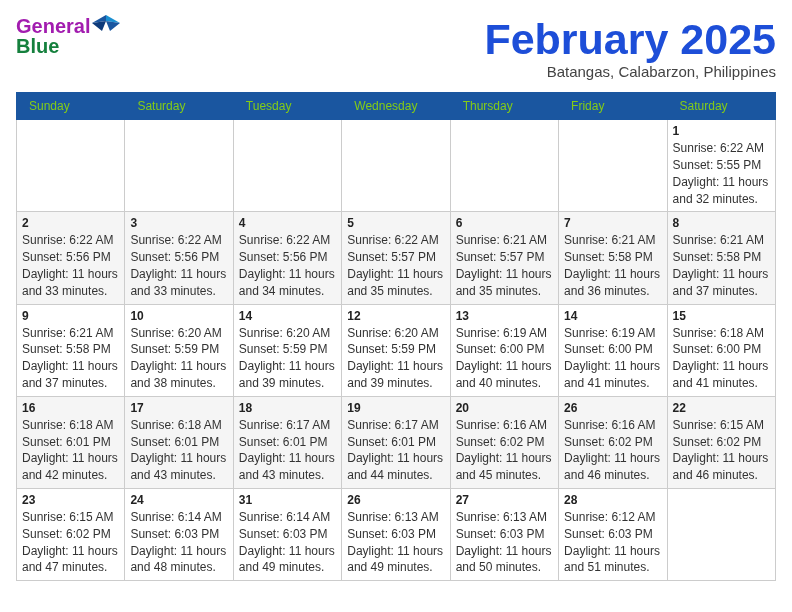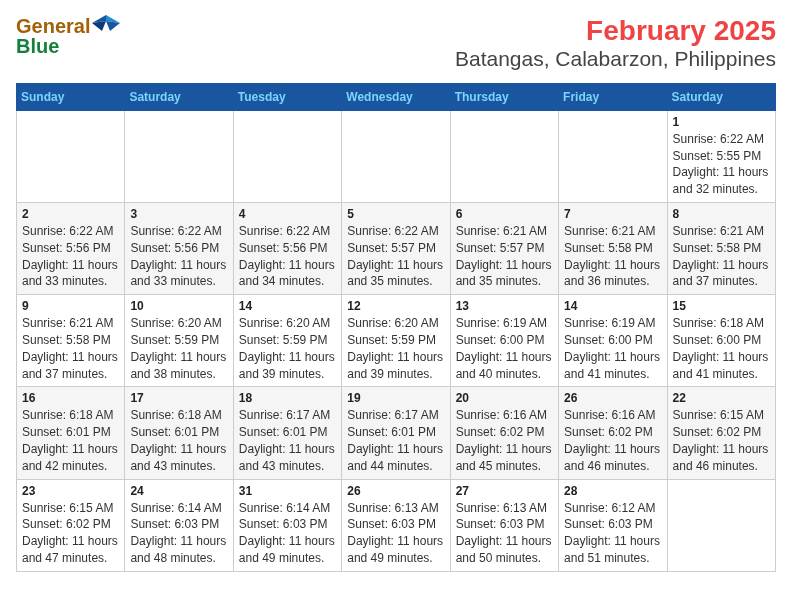--- a/index.html
+++ b/index.html
@@ -13,42 +13,42 @@
     .header-area {
       display: flex;
       justify-content: space-between;
       align-items: flex-start;
       margin-bottom: 12px;
     }
     .title-area {
       text-align: right;
     }
     .month-title {
-      font-size: 28px;
-      font-weight: bold;
-      color: #ef4444;
+      font-size: 43px;
+      font-weight: bold;
+      color: #1d4ed8;
       line-height: 1.1;
       text-align: right;
     }
     .location-title {
-      font-size: 21px;
+      font-size: 15px;
       color: #444;
     }
     .calendar {
       width: 100%;
       border-collapse: collapse;
       font-size: 10.5px;
     }
     .calendar thead th {
       background: #1a56a0;
-      color: #7dd3fc;
-      padding: 6px 4px;
+      color: #84cc16;
+      padding: 6px 12px;
       text-align: left;
       font-size: 12px;
-      font-weight: bold;
+      font-weight: normal;
       border: 1px solid #1a56a0;
     }
     .calendar tbody td {
       border: 1px solid #ccc;
       vertical-align: top;
       padding: 4px 5px;
       width: 108px;
       min-height: 80px;
       height: 85px;
       background: #fff;
@@ -75,21 +75,21 @@
       display: flex;
       align-items: center;
     }
     .logo-text-container {
       display: flex;
       flex-direction: column;
     }
     .logo-general {
       font-size: 20px;
       font-weight: bold;
-      color: #a16207;
+      color: #a21caf;
       line-height: 1;
     }
     .logo-blue {
       font-size: 20px;
       font-weight: bold;
       color: #15803d;
       line-height: 1;
     }
     .bird-svg {
       margin-left: 2px;

